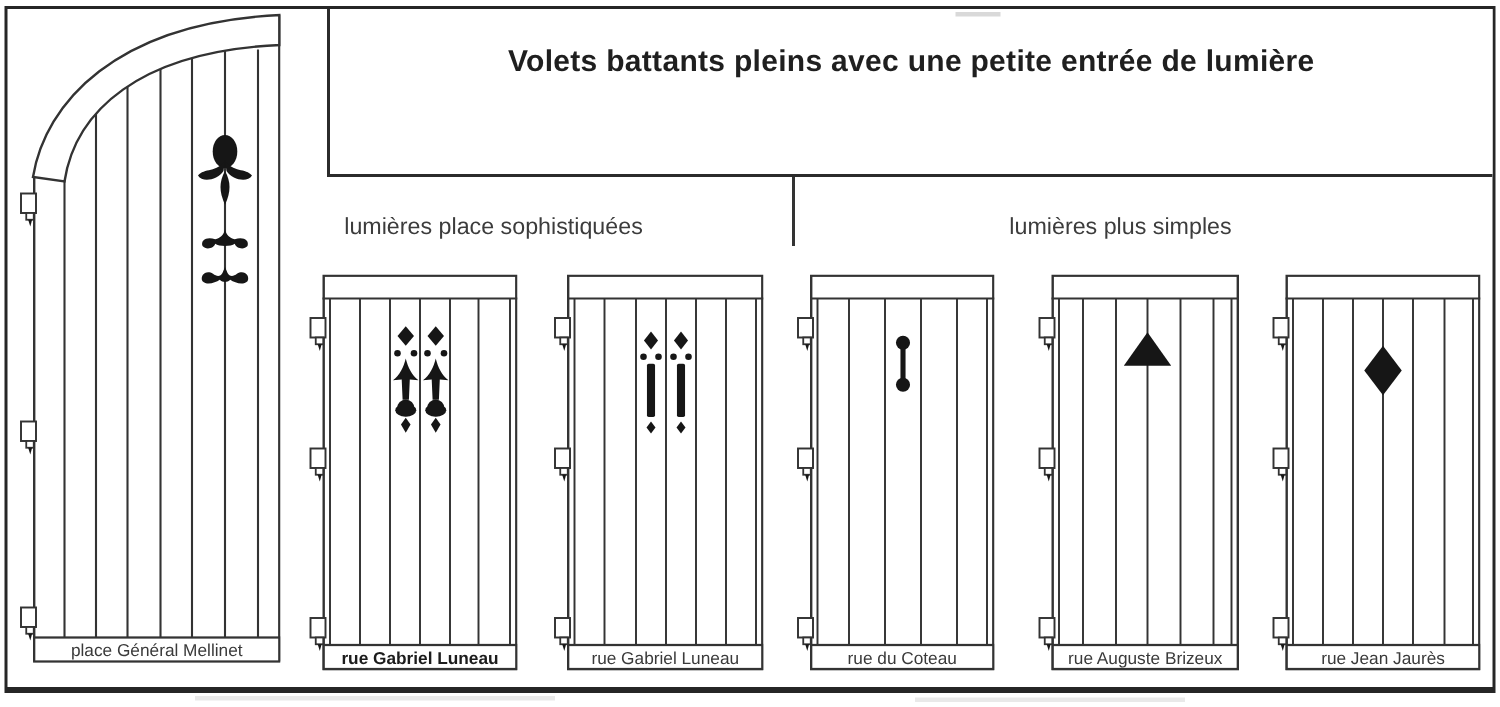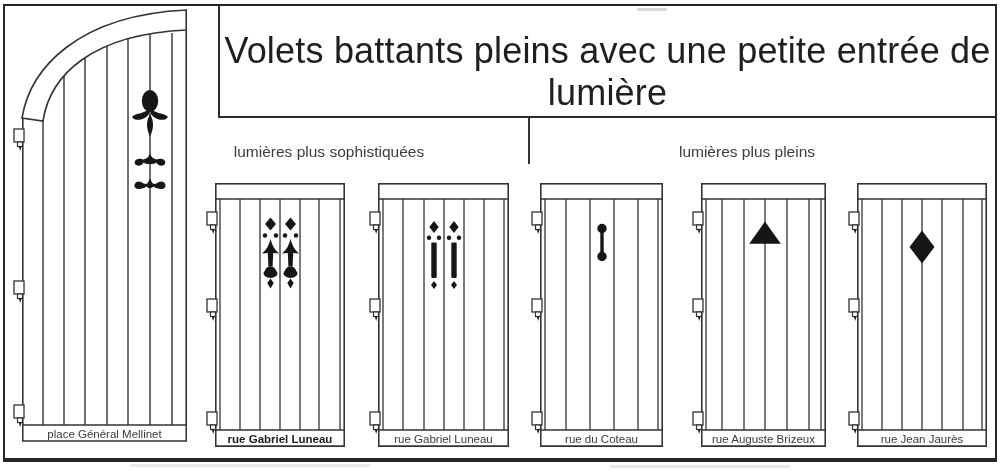--- a/index.html
+++ b/index.html
@@ -5,40 +5,40 @@
   html,body{margin:0;padding:0;background:#ffffff;}
   body{width:1000px;height:471px;position:relative;overflow:hidden;
        font-family:"Liberation Sans", sans-serif;}
   .frame{position:absolute;left:3px;top:4px;width:994px;height:458px;
          box-sizing:border-box;border:2px solid #262626;border-bottom-width:4px;
          background:#ffffff;}
   .title-box{position:absolute;left:213px;right:0;top:0;height:112px;
              box-sizing:border-box;border-left:2px solid #2b2b2b;border-bottom:2px solid #2b2b2b;
              background:#ffffff;}
   .title-text{position:absolute;left:0;right:0;top:24px;text-align:center;
-              font-size:36px;font-weight:400;color:#1f1f1f;letter-spacing:.2px;}
+              font-size:20px;font-weight:700;color:#1f1f1f;letter-spacing:.2px;}
   .cat-label{position:absolute;top:137px;transform:translateX(-50%);
              font-size:15.5px;color:#3c3c3c;white-space:nowrap;}
   .divider{position:absolute;left:523px;top:112px;width:2px;height:46px;background:#333333;}
   .door{position:absolute;}
   .door svg{display:block;}
   .smudge{position:absolute;background:#c9c9c9;opacity:.7;}
   .streak{position:absolute;background:#e4e4e4;opacity:.8;}
 </style>
 </head>
 <body>
 
 <div class="frame">
 
   <div class="title-box">
     <div class="title-text">Volets battants pleins avec une petite entrée de lumière</div>
   </div>
 
-  <div class="cat-label" style="left:324px">lumières plus sophistiquées</div>
-  <div class="cat-label" style="left:742px">lumières plus pleins</div>
+  <div class="cat-label" style="left:324px">lumières place sophistiquées</div>
+  <div class="cat-label" style="left:742px">lumières plus simples</div>
   <div class="divider"></div>
 
   <div id="doors">
       <div class="door" style="left: 8px; top: 1px; width: 174px; height: 435px;">
         <svg width="174" height="435" viewBox="-9 0 174 435">
           <g stroke="#333333" stroke-width="1.4">
             <line x1="21" y1="26" x2="21" y2="418"></line>
             <line x1="42" y1="26" x2="42" y2="418"></line>
             <line x1="63" y1="26" x2="63" y2="418"></line>
             <line x1="85" y1="26" x2="85" y2="418"></line>

